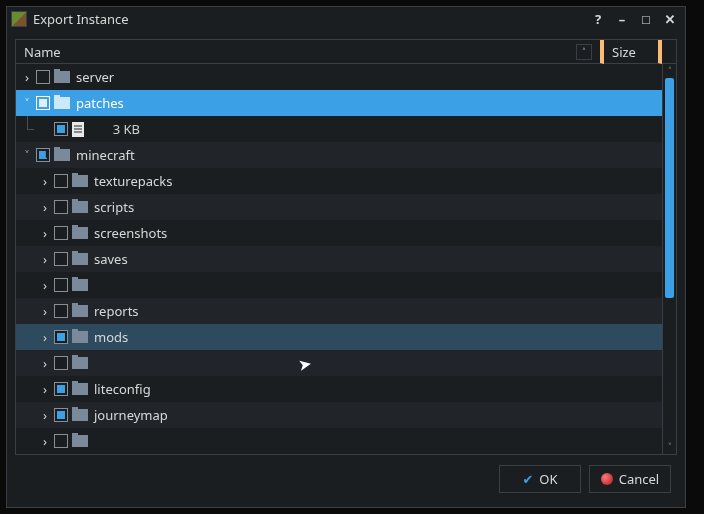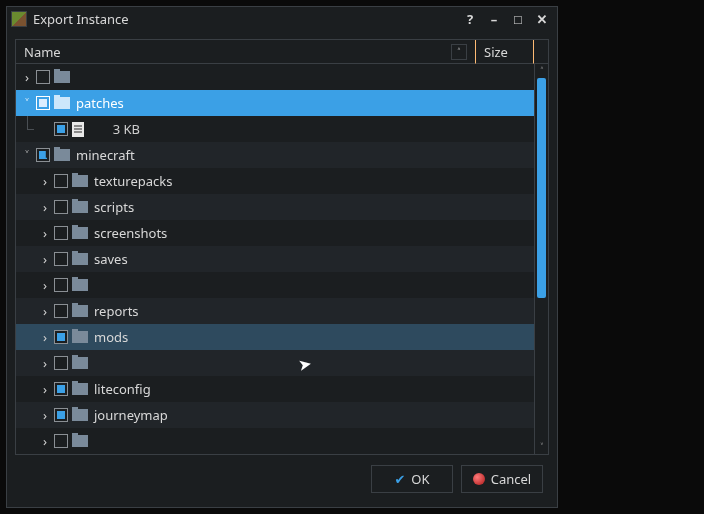--- a/index.html
+++ b/index.html
@@ -7,21 +7,21 @@
     background: #0a0a0a;
     font-family: "Segoe UI", "Noto Sans", sans-serif;
     font-size: 13px;
     color: #d8d8d8;
     width: 704px;
     height: 514px;
     overflow: hidden;
     padding: 6px;
   }
   .window {
-    width: 552px;
+    width: 680px;
     height: 502px;
     background: #1b1e20;
     border: 1px solid #3a3f44;
     display: flex;
     flex-direction: column;
   }
   .titlebar {
     height: 28px;
     background: #1b1e20;
     display: flex;
@@ -62,21 +62,21 @@
   .tree-header {
     display: flex;
     align-items: stretch;
     height: 24px;
     color: #d8d8d8;
     font-size: 13px;
   }
   .tree-header .col {
     display: flex; align-items: center;
     padding: 0 8px;
-    border-right: 1px solid #fdba74;
+    border-right: 4px solid #fdba74;
     border-bottom: 1px solid #3a3f44;
     background: #1b1e20;
   }
   .tree-header .col.name { flex: 1; }
   .tree-header .col.size { width: 58px; align-items: center; }
   .tree-header .sort-ind {
     margin-left: auto;
     width: 16px; height: 16px;
     border: 1px solid #3a3f44;
     display:flex;align-items:center;justify-content:center;
@@ -270,20 +270,21 @@
         <div class="col" style="width:14px;padding:0;border-right:none;"></div>
       </div>
 
       <div class="tree-body-wrap">
         <div class="tree-body" id="tree-body">
             <div class="row">
               <span class="indent" style="width: 4px;"></span>
               <span class="expander">›</span>
               <span class="checkbox "></span>
               <span class="folder-icon"></span>
+              <span class="label">server</span>
               <span class="size"></span>
             </div>
             <div class="row alt selected">
               <span class="indent" style="width: 4px;"></span>
               <span class="expander">˅</span>
               <span class="checkbox full"></span>
               <span class="folder-icon"></span>
               <span class="label">patches</span>
               <span class="size"></span>
             </div>

